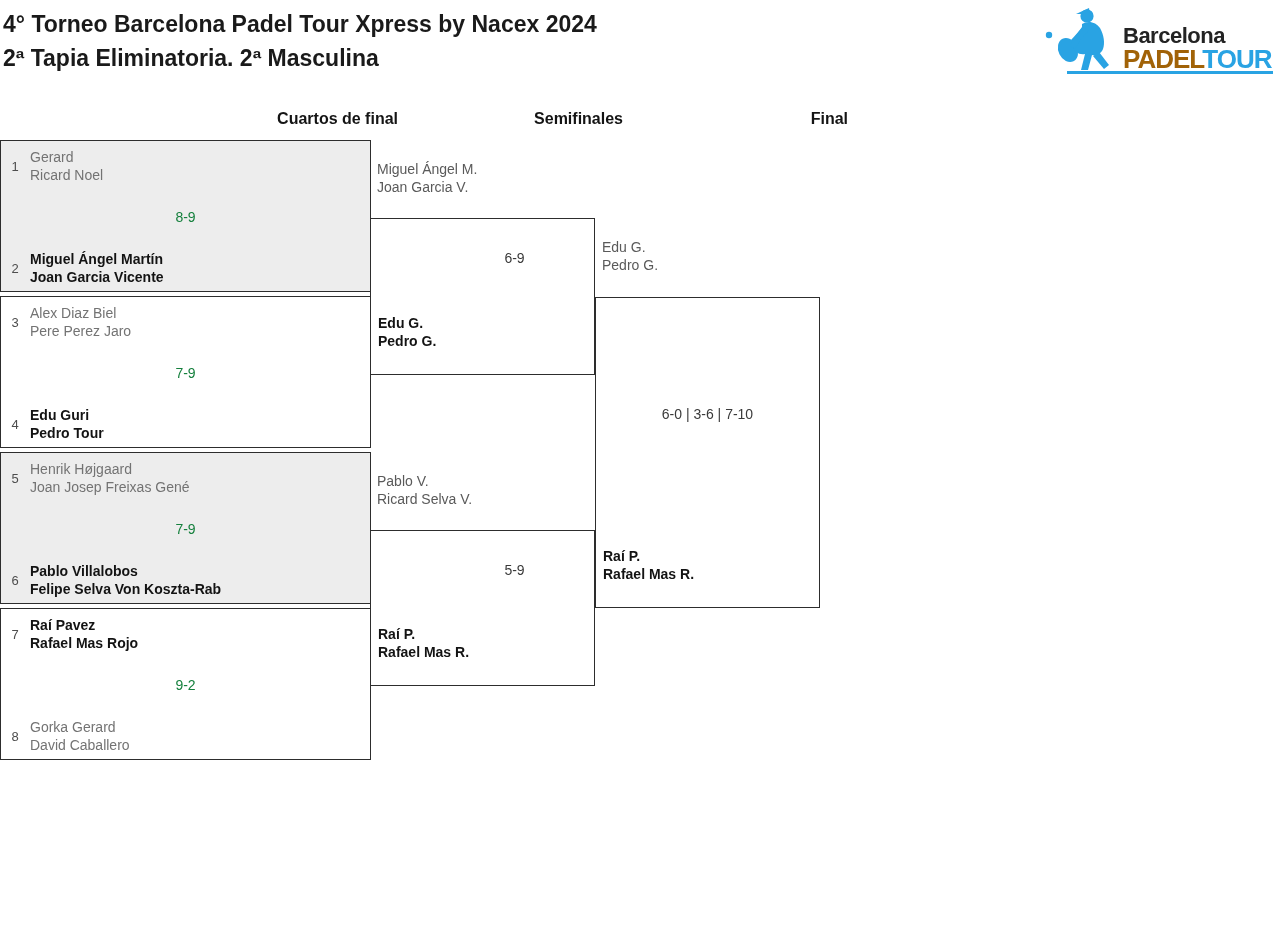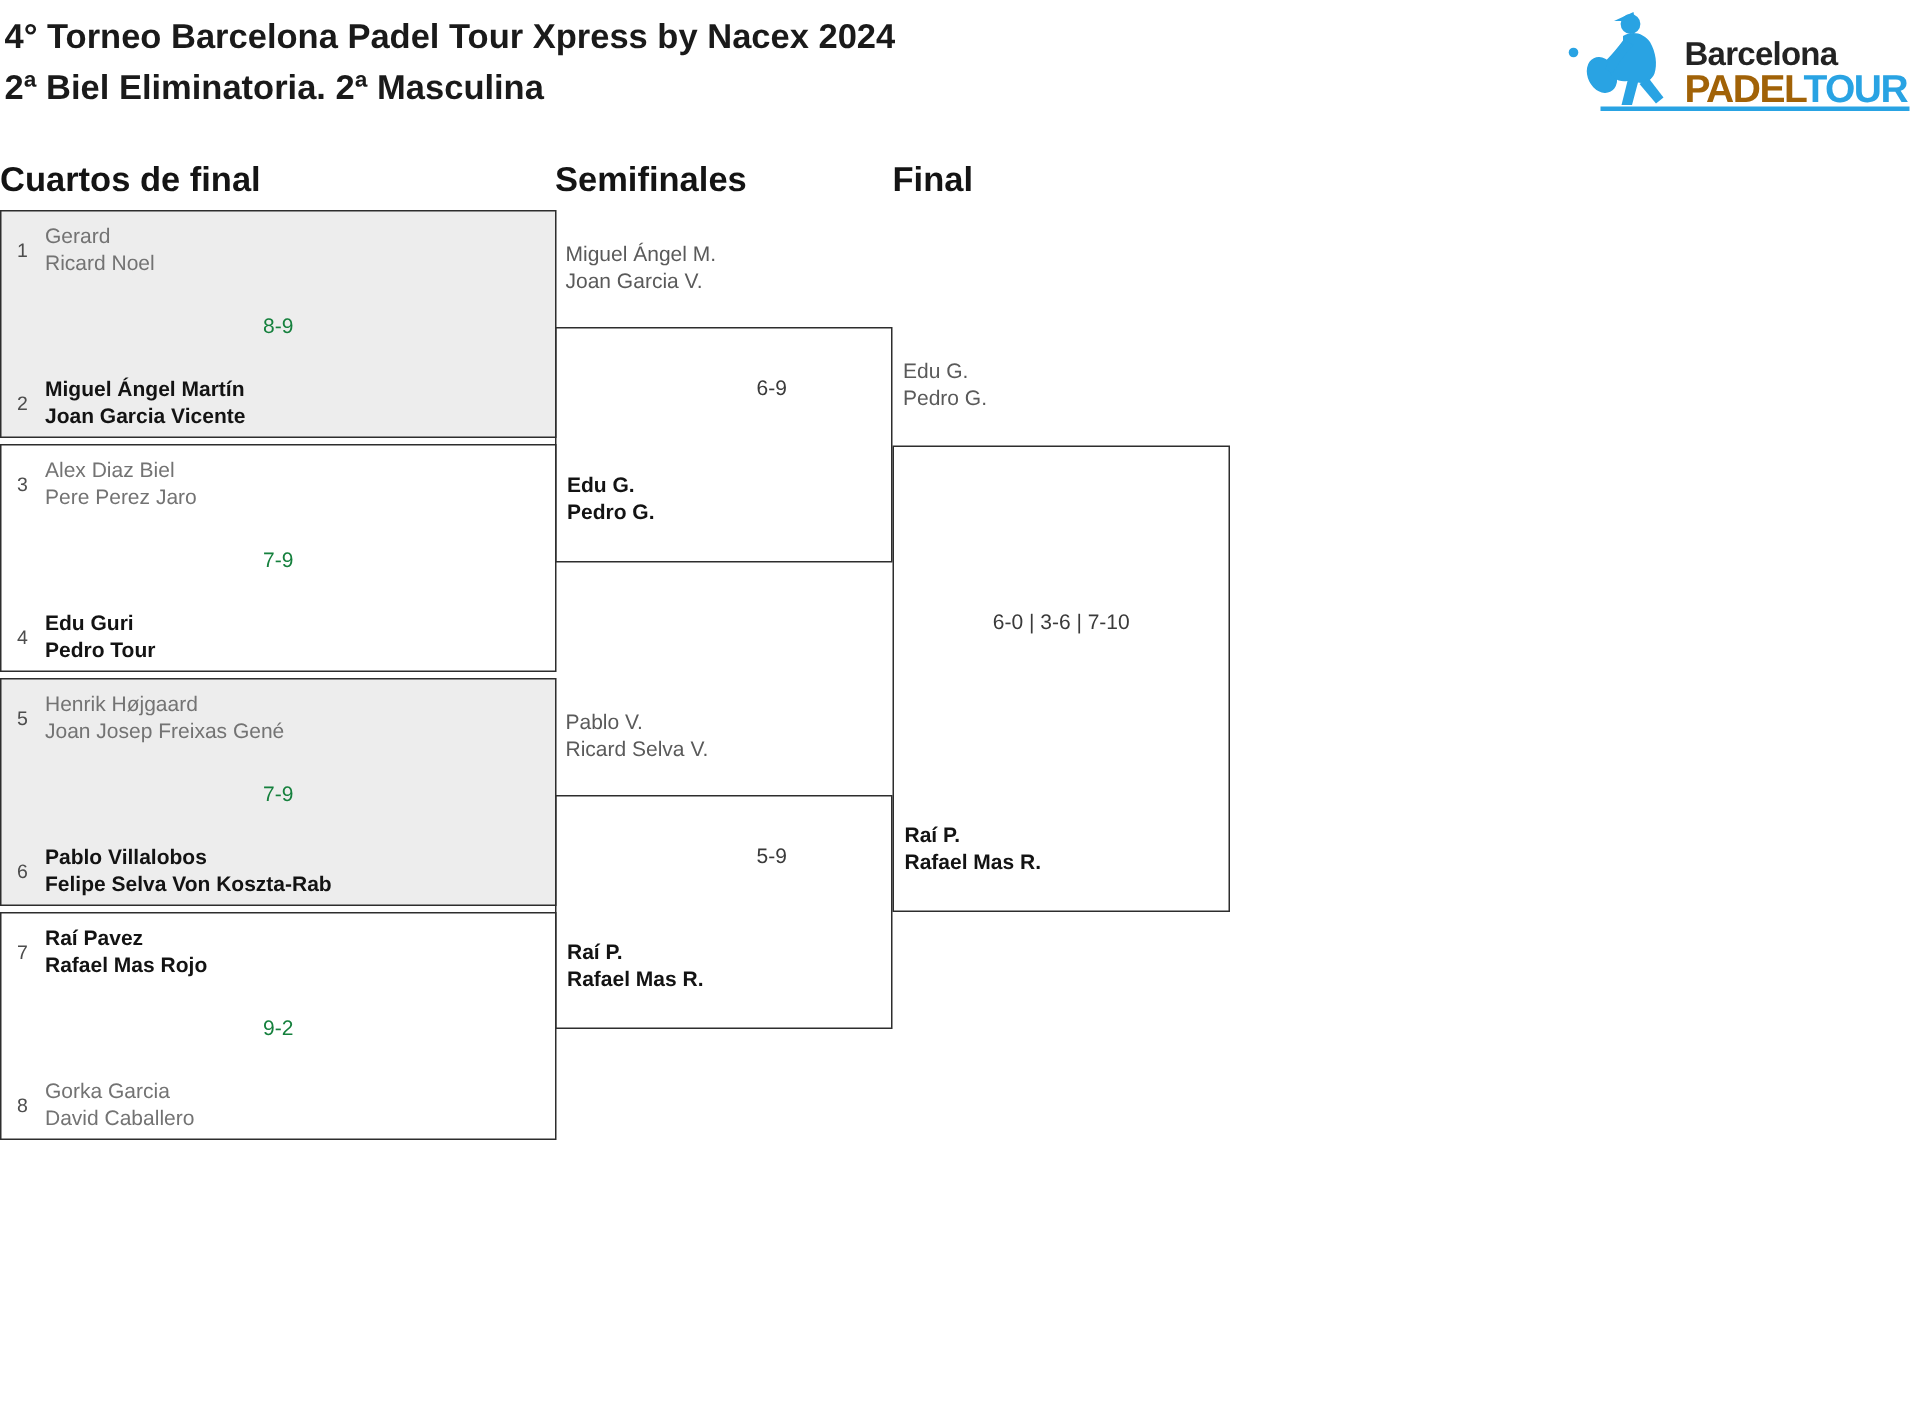--- a/index.html
+++ b/index.html
@@ -17,21 +17,21 @@
   .logo { position:absolute; left:1045px; top:4px; width:228px; height:72px; }
   .logo-underline { position:absolute; left:22px; top:67px; width:206px; height:3px; }
   .logo-player { position:absolute; left:0; top:0; }
   .logo-text { position:absolute; left:78px; top:21px; white-space:nowrap; }
   .logo-word1 { display:block; font-size:22px; line-height:22px; font-weight:700; letter-spacing:-0.5px; color:#232323; }
   .logo-line2 { display:block; font-size:26px; line-height:24px; font-weight:700; letter-spacing:-1px; }
   .logo-word2 { color:#a16207; }
   .logo-word3 { color:#29A3E3; }
 
   
-  .round-label { position:absolute; top:109px; text-align:left; font-size:23px; font-weight:700; color:#141414; line-height:20px; }
+  .round-label { position:absolute; top:109px; text-align:right; font-size:16px; font-weight:700; color:#141414; line-height:20px;margin-left:28px; }
   .round-qf { left:0; width:370px; }
   .round-sf { left:370px; width:225px; }
   .round-f  { left:595px; width:225px; }
 
   
   .qf-box {
     position:absolute; left:0; width:371px; height:152px;
     border:1px solid #2d2d2d; background:#ffffff;
     display:flex; flex-direction:column; justify-content:space-between;
     padding:7px 8px 5px 8px;
@@ -61,21 +61,21 @@
   .feeder-sf2   { left:377px; top:472px; }
   .feeder-final { left:602px; top:238px; }
 </style>
 </head>
 <body>
 
 <div class="page">
 
   <div class="title-block">
     <div class="title-line">4° Torneo Barcelona Padel Tour Xpress by Nacex 2024</div>
-    <div class="title-line">2ª Biel Eliminatoria. 2ª Masculina</div>
+    <div class="title-line">2ª Tapia Eliminatoria. 2ª Masculina</div>
   </div>
 
   <div class="logo">
     <svg class="logo-player" width="78" height="68" viewBox="0 0 78 68">
       <g fill="#29A3E3">
         <circle cx="4" cy="31" r="3.2"></circle>
         <ellipse cx="23" cy="46" rx="9.5" ry="12.5" transform="rotate(-26 23 46)"></ellipse>
         <circle cx="42" cy="12" r="6.6"></circle>
         <path d="M31,10 L44,4 L45,10 Z"></path>
         <path d="M37,20 C43,16 51,18 55,24 C59,31 60,39 58,45 C56,50 51,52 47,51 L43,66 L36,66 L40,50 C34,51 29,48 28,43 L26,36 C30,32 34,27 37,23 Z"></path>
@@ -155,21 +155,21 @@
       <span class="seed">7</span>
       <span class="names">
         <span class="pline">Raí Pavez</span>
         <span class="pline">Rafael Mas Rojo</span>
       </span>
     </div>
     <div class="score">9-2</div>
     <div class="team loser">
       <span class="seed">8</span>
       <span class="names">
-        <span class="pline">Gorka Garcia</span>
+        <span class="pline">Gorka Gerard</span>
         <span class="pline">David Caballero</span>
       </span>
     </div>
   </div>
 
   <div class="feeder feeder-sf1">
     <span class="pline">Miguel Ángel M.</span>
     <span class="pline">Joan Garcia V.</span>
   </div>
 

